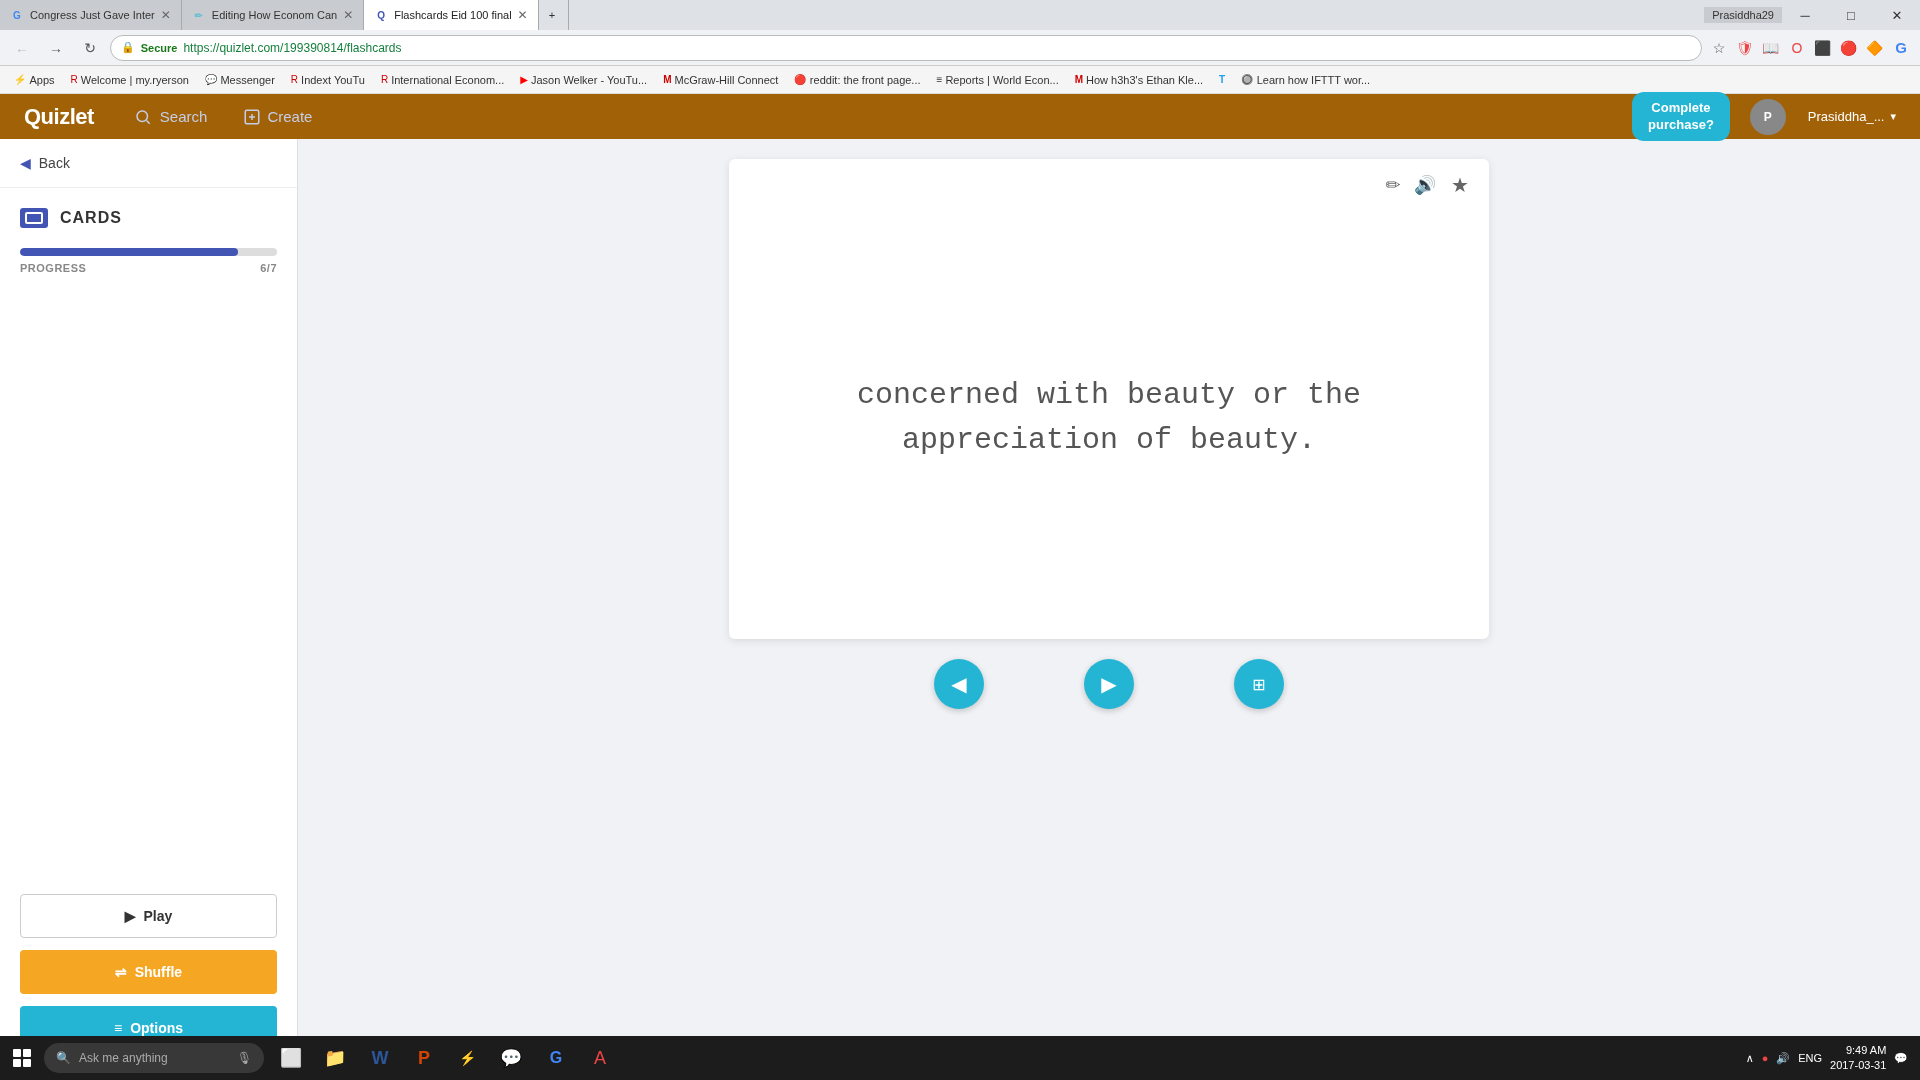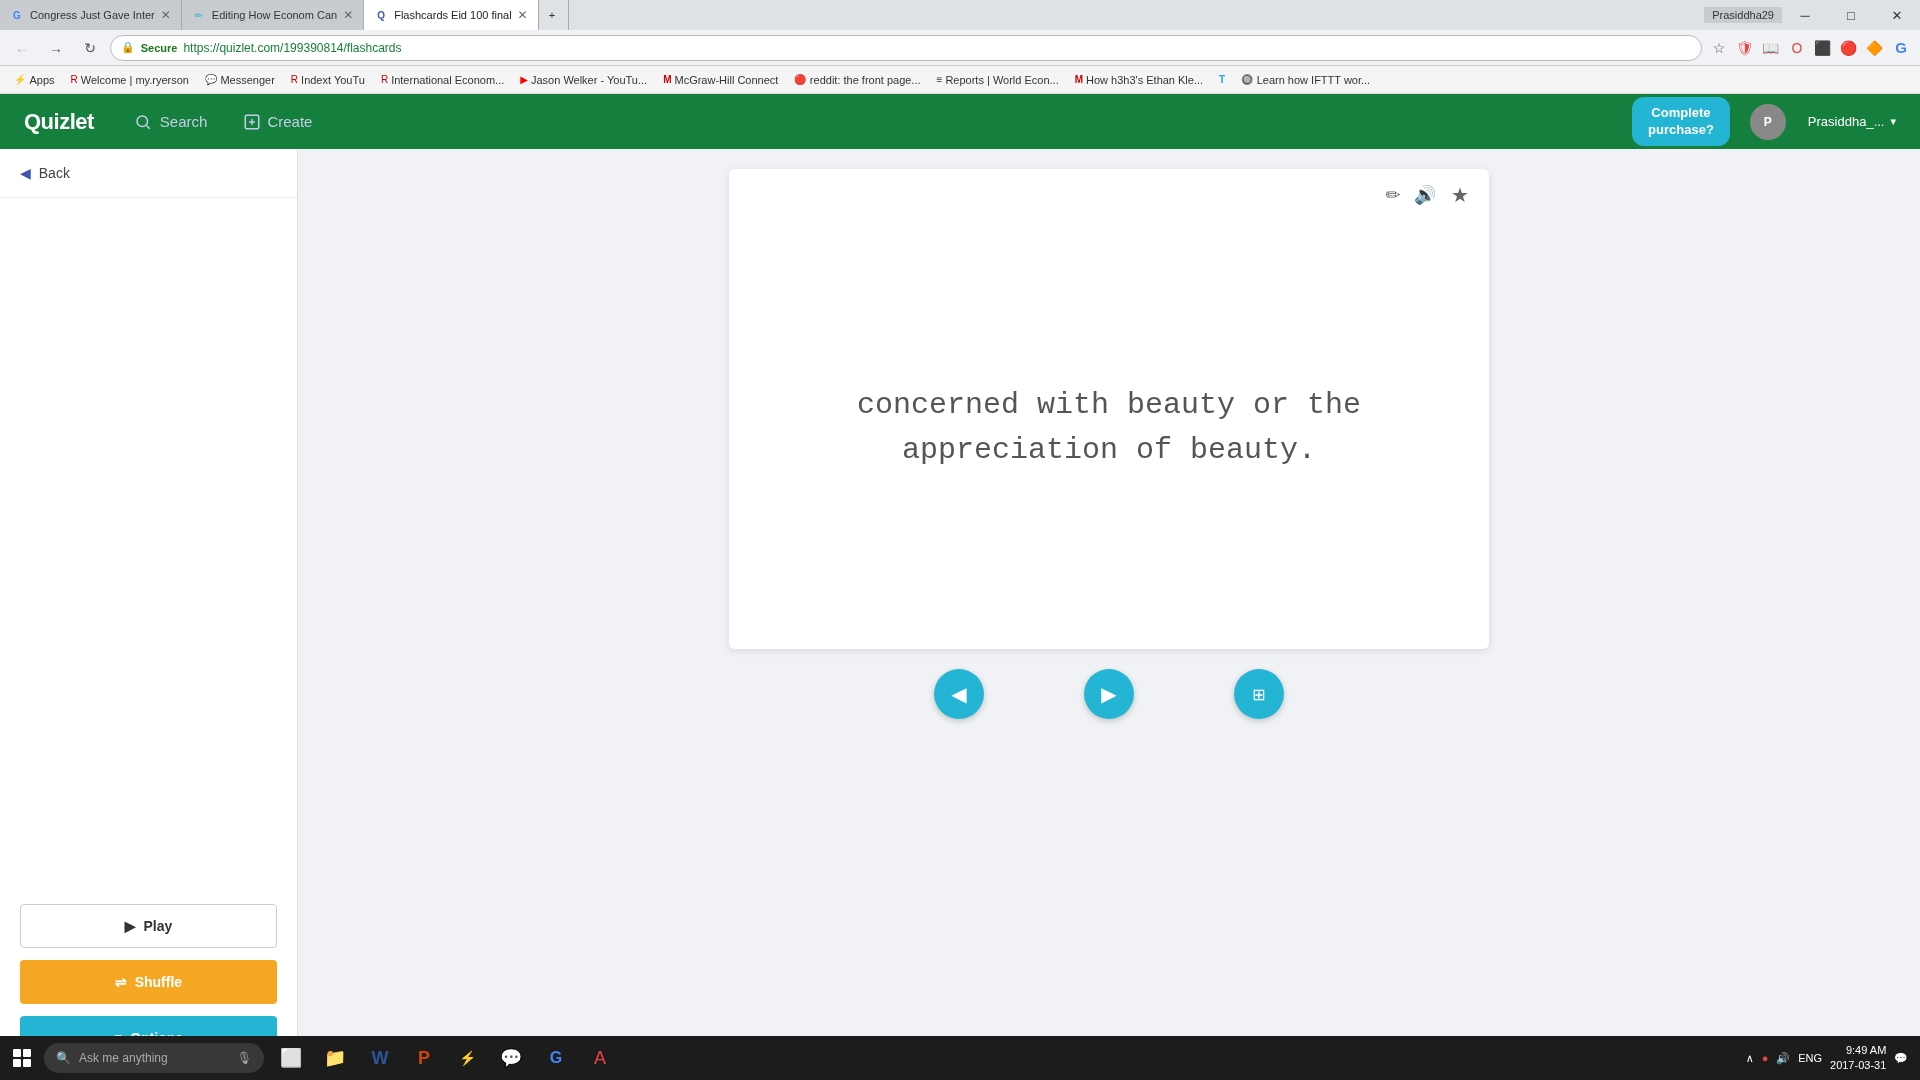--- a/index.html
+++ b/index.html
@@ -148,22 +148,22 @@
       font-size: 11px;
       color: #333;
       cursor: pointer;
       border-radius: 3px;
       white-space: nowrap;
     }
     .bookmark-favicon { font-size: 10px; }
 
     
     .quizlet-header {
-      height: 55px;
-      background: #15803d;
+      height: 45px;
+      background: #a16207;
       display: flex;
       align-items: center;
       padding: 0 24px;
       gap: 20px;
     }
     .quizlet-logo {
       font-size: 22px;
       font-weight: 700;
       color: #fff;
       letter-spacing: -0.5px;
@@ -641,20 +641,38 @@
 </div>
 
 <div class="main-content">
 
   <div class="sidebar">
     <div class="back-btn">
       <span class="back-arrow">◀</span>
       <span>Back</span>
     </div>
 
+    <div class="sidebar-cards-section">
+      <div class="cards-label">
+        <div class="cards-icon">
+          <div class="cards-icon-inner"></div>
+        </div>
+        <span class="cards-text">CARDS</span>
+      </div>
+
+      <div class="progress-section">
+        <div class="progress-bar-bg">
+          <div class="progress-bar-fill" style="width: 85%;"></div>
+        </div>
+        <div class="progress-labels">
+          <span>PROGRESS</span>
+          <span>6/7</span>
+        </div>
+      </div>
+    </div>
 
     <div class="sidebar-spacer"></div>
 
     <div class="sidebar-buttons">
       <button class="play-btn">
         <span>▶</span>
         <span>Play</span>
       </button>
       <button class="shuffle-btn">
         <span>⇌</span>

